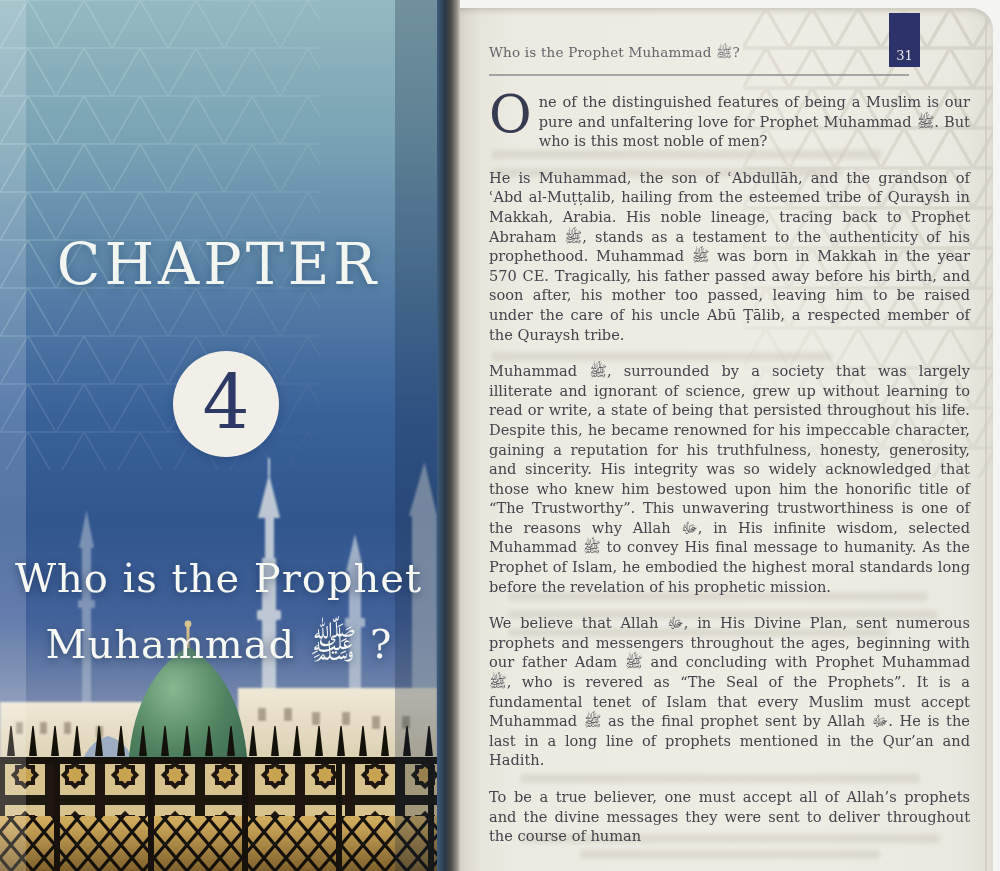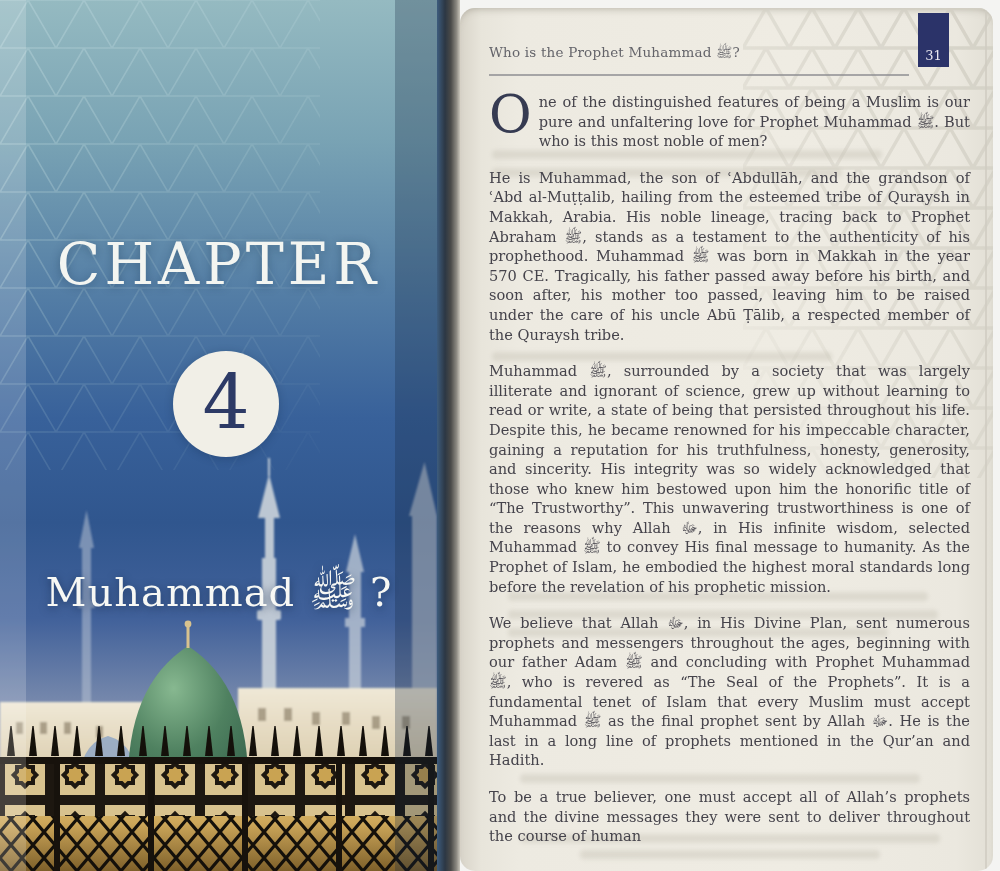--- a/index.html
+++ b/index.html
@@ -43,37 +43,36 @@
     position:absolute;left:437px;top:0;width:23px;height:871px;
     background:linear-gradient(90deg,#3d5c7d 0%,#2c3744 35%,#4a4a48 60%,#8d8a82 85%,#c9c5ba 100%);
   }
 
   
   .page-right{
     position:absolute;left:460px;top:8px;width:533px;height:863px;overflow:hidden;
     border-top-right-radius:22px;
     background:linear-gradient(90deg,#d8d4c9 0%,#e8e5db 4%,#edeae1 11%,#efece3 62%,#ebe8df 93%,#e2dfd5 100%);
     box-shadow:inset 0 6px 8px -6px rgba(120,115,100,.55);
-    border-radius:15px;
   }
   .page-right .edge-line{
     position:absolute;right:6px;top:0;width:2px;height:100%;
     background:#cfccc2;opacity:.8;
   }
   .pattern-wrap{position:absolute;right:0;top:0;}
   .running-head{
     position:absolute;left:29px;top:36px;width:440px;
     font-size:13.5px;color:#64646a;letter-spacing:.2px;
   }
   .head-rule{
     position:absolute;left:29px;top:66px;width:420px;height:1.6px;
     background:#8e8e92;opacity:.75;
   }
   .page-badge{
-    position:absolute;right:44px;top:5px;width:31px;height:54px;
+    position:absolute;right:73px;top:5px;width:31px;height:54px;
     background:#2b3369;display:flex;align-items:flex-end;justify-content:center;
     padding-bottom:5px;box-sizing:border-box;
   }
   .page-badge span{color:#e9e7ef;font-size:13px;line-height:1;}
   .body-text{
     position:absolute;left:29px;top:84px;width:481px;
     font-size:14.6px;line-height:19.6px;color:#45434b;
     text-align:justify;
   }
   .body-text p{margin:0 0 17px 0;}
@@ -223,20 +222,21 @@
       </g>
     </svg>
 
     <div class="chapter-word">CHAPTER</div>
 
     <div class="chapter-circle">
       <span>4</span>
     </div>
 
     <div class="chapter-title">
+      <div class="t1">Who is the Prophet</div>
       <div class="t2">Muhammad ﷺ ?</div>
     </div>
   </div>
 
   <div class="gutter"></div>
 
   <div class="page-right">
 
     <div class="pattern-wrap">
       <svg width="250" height="470" viewBox="0 0 250 470">

